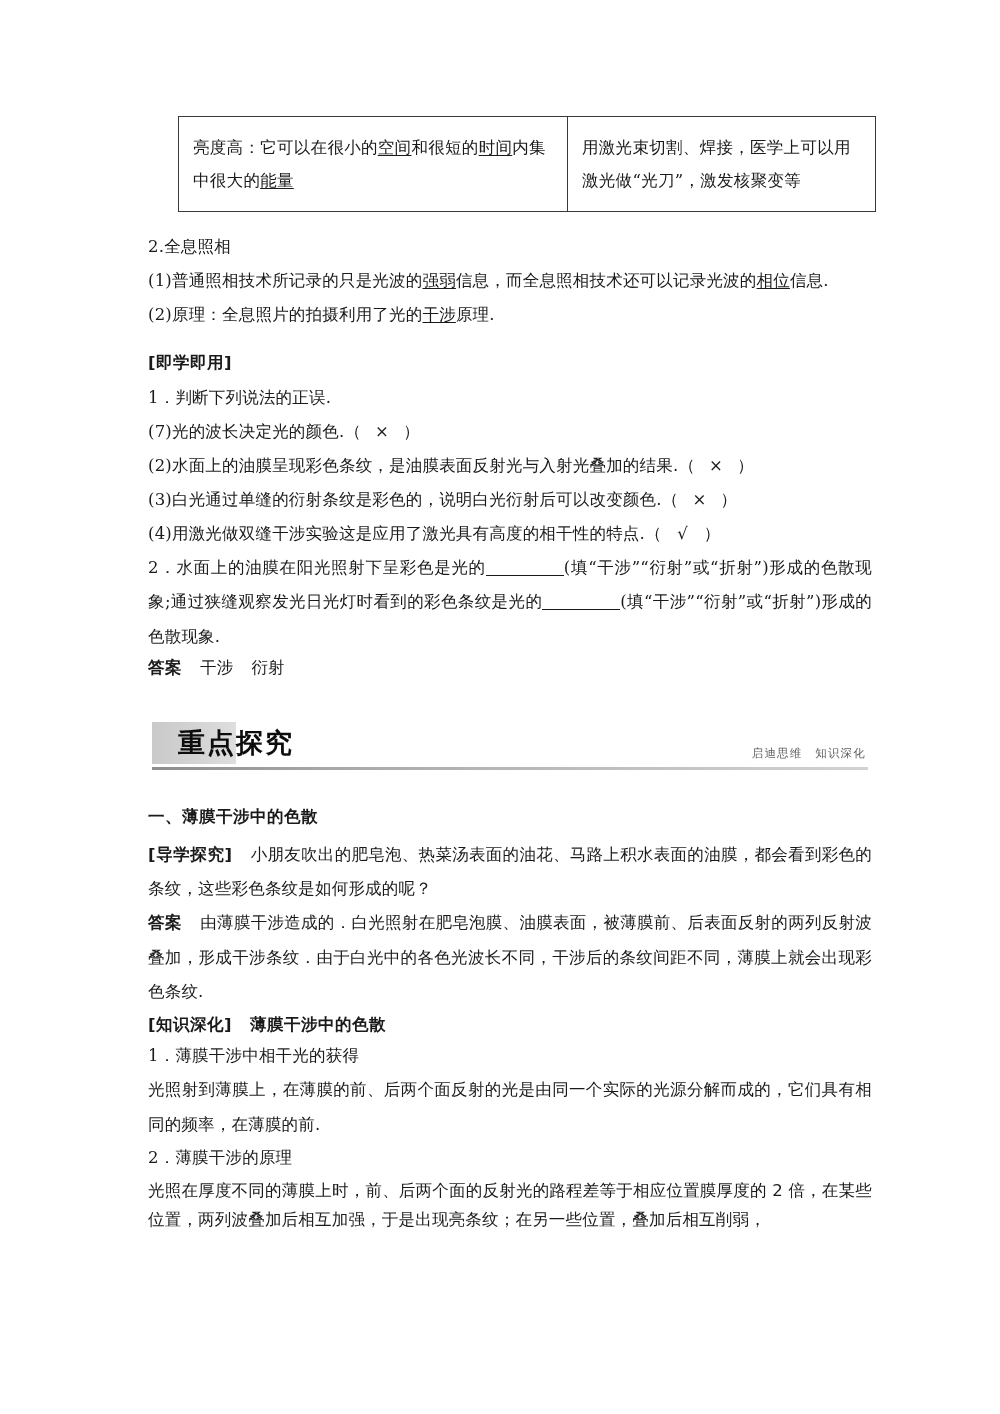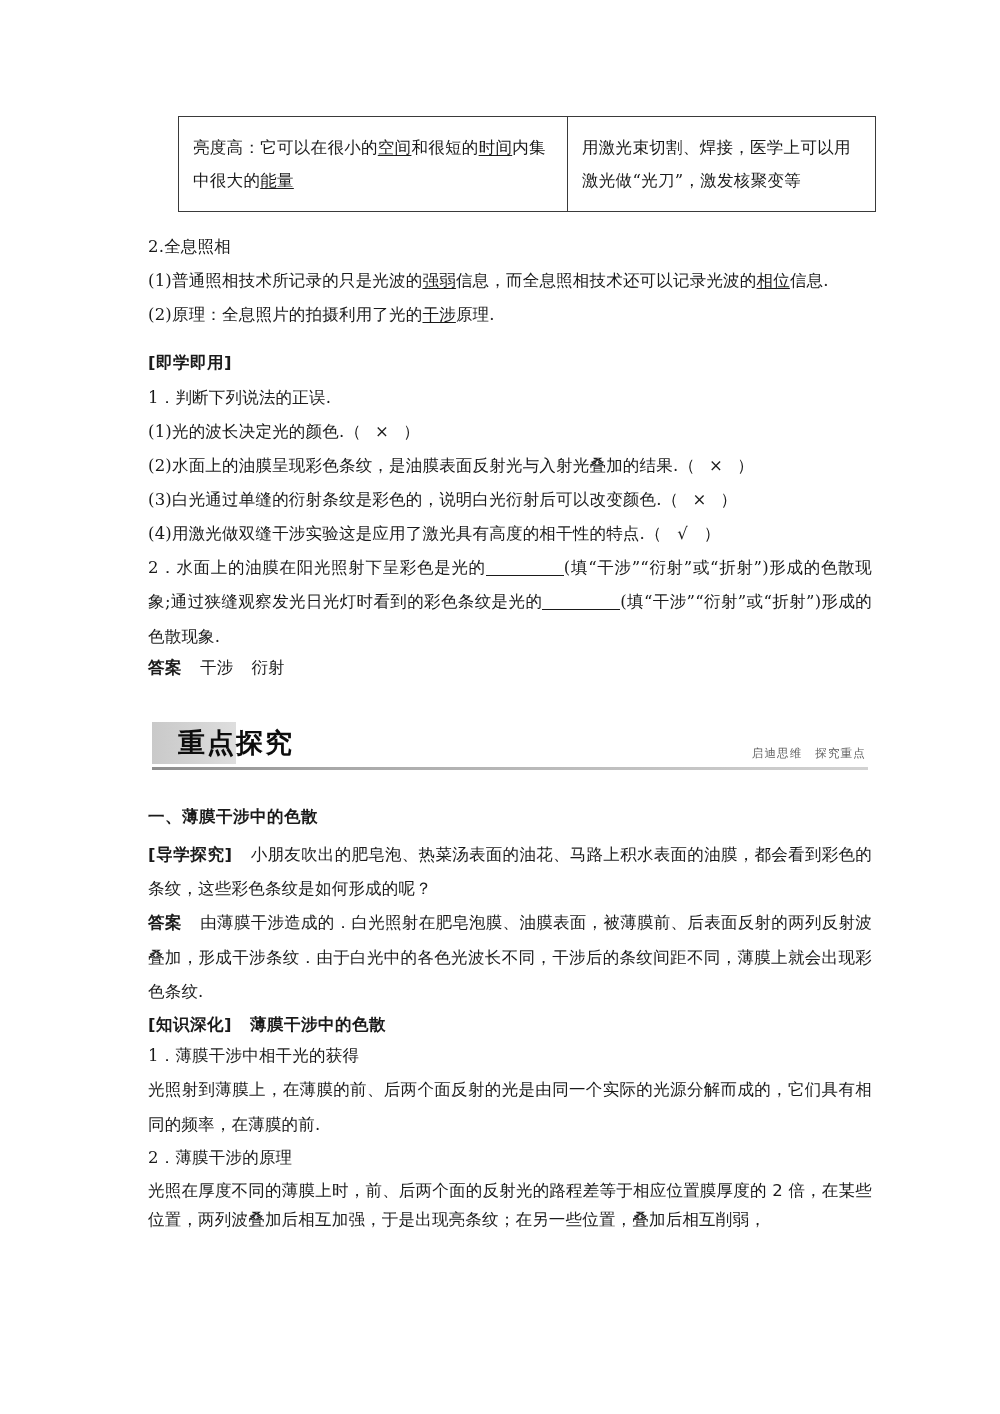--- a/index.html
+++ b/index.html
@@ -146,36 +146,36 @@
 
     <p class="gap-m" style="margin-top:18px;">2.全息照相</p>
 
     <p><span>(1)普通照相技术所记录的只是光波的</span><span class="u">强弱</span><span>信息，而全息照相技术还可以记录光波的</span><span class="u">相位</span><span>信息.</span></p>
 
     <p><span>(2)原理：全息照片的拍摄利用了光的</span><span class="u">干涉</span><span>原理.</span></p>
 
     <p class="heading-cn" style="margin-top:14px;">[即学即用]</p>
     <p>1．判断下列说法的正误.</p>
 
-    <p><span>(1)光的波长决定光的颜色.（</span><span class="mark">×</span><span>）</span></p>
+    <p><span>(7)光的波长决定光的颜色.（</span><span class="mark">×</span><span>）</span></p>
 
     <p><span>(2)水面上的油膜呈现彩色条纹，是油膜表面反射光与入射光叠加的结果.（</span><span class="mark">×</span><span>）</span></p>
 
     <p><span>(3)白光通过单缝的衍射条纹是彩色的，说明白光衍射后可以改变颜色.（</span><span class="mark">×</span><span>）</span></p>
 
     <p><span>(4)用激光做双缝干涉实验这是应用了激光具有高度的相干性的特点.（</span><span class="mark">√</span><span>）</span></p>
 
     <p><span>2．水面上的油膜在阳光照射下呈彩色是光的</span><span class="blank"></span><span>(填“干涉”“衍射”或“折射”)形成的色散现象;通过狭缝观察发光日光灯时看到的彩色条纹是光的</span><span class="blank"></span><span>(填“干涉”“衍射”或“折射”)形成的色散现象.</span></p>
 
     <p class="tight"><span class="heading-cn">答案</span><span class="sp"></span><span>干涉</span><span class="sp"></span><span>衍射</span></p>
 
     <div class="section-header">
       <div class="sh-box"></div>
       <div class="sh-title">重点探究</div>
-      <div class="sh-sub">启迪思维　探究重点</div>
+      <div class="sh-sub">启迪思维　知识深化</div>
       <div class="sh-rule"></div>
     </div>
 
     <p class="heading-cn">一、薄膜干涉中的色散</p>
 
     <p style="margin-top:4px;"><span class="heading-cn">[导学探究]</span><span class="sp"></span><span>小朋友吹出的肥皂泡、热菜汤表面的油花、马路上积水表面的油膜，都会看到彩色的条纹，这些彩色条纹是如何形成的呢？</span></p>
 
     <p><span class="heading-cn">答案</span><span class="sp"></span><span>由薄膜干涉造成的．白光照射在肥皂泡膜、油膜表面，被薄膜前、后表面反射的两列反射波叠加，形成干涉条纹．由于白光中的各色光波长不同，干涉后的条纹间距不同，薄膜上就会出现彩色条纹.</span></p>
 
     <p class="tight" style="margin-top:2px;"><span class="heading-cn">[知识深化]</span><span class="sp"></span><span class="heading-cn">薄膜干涉中的色散</span></p>

